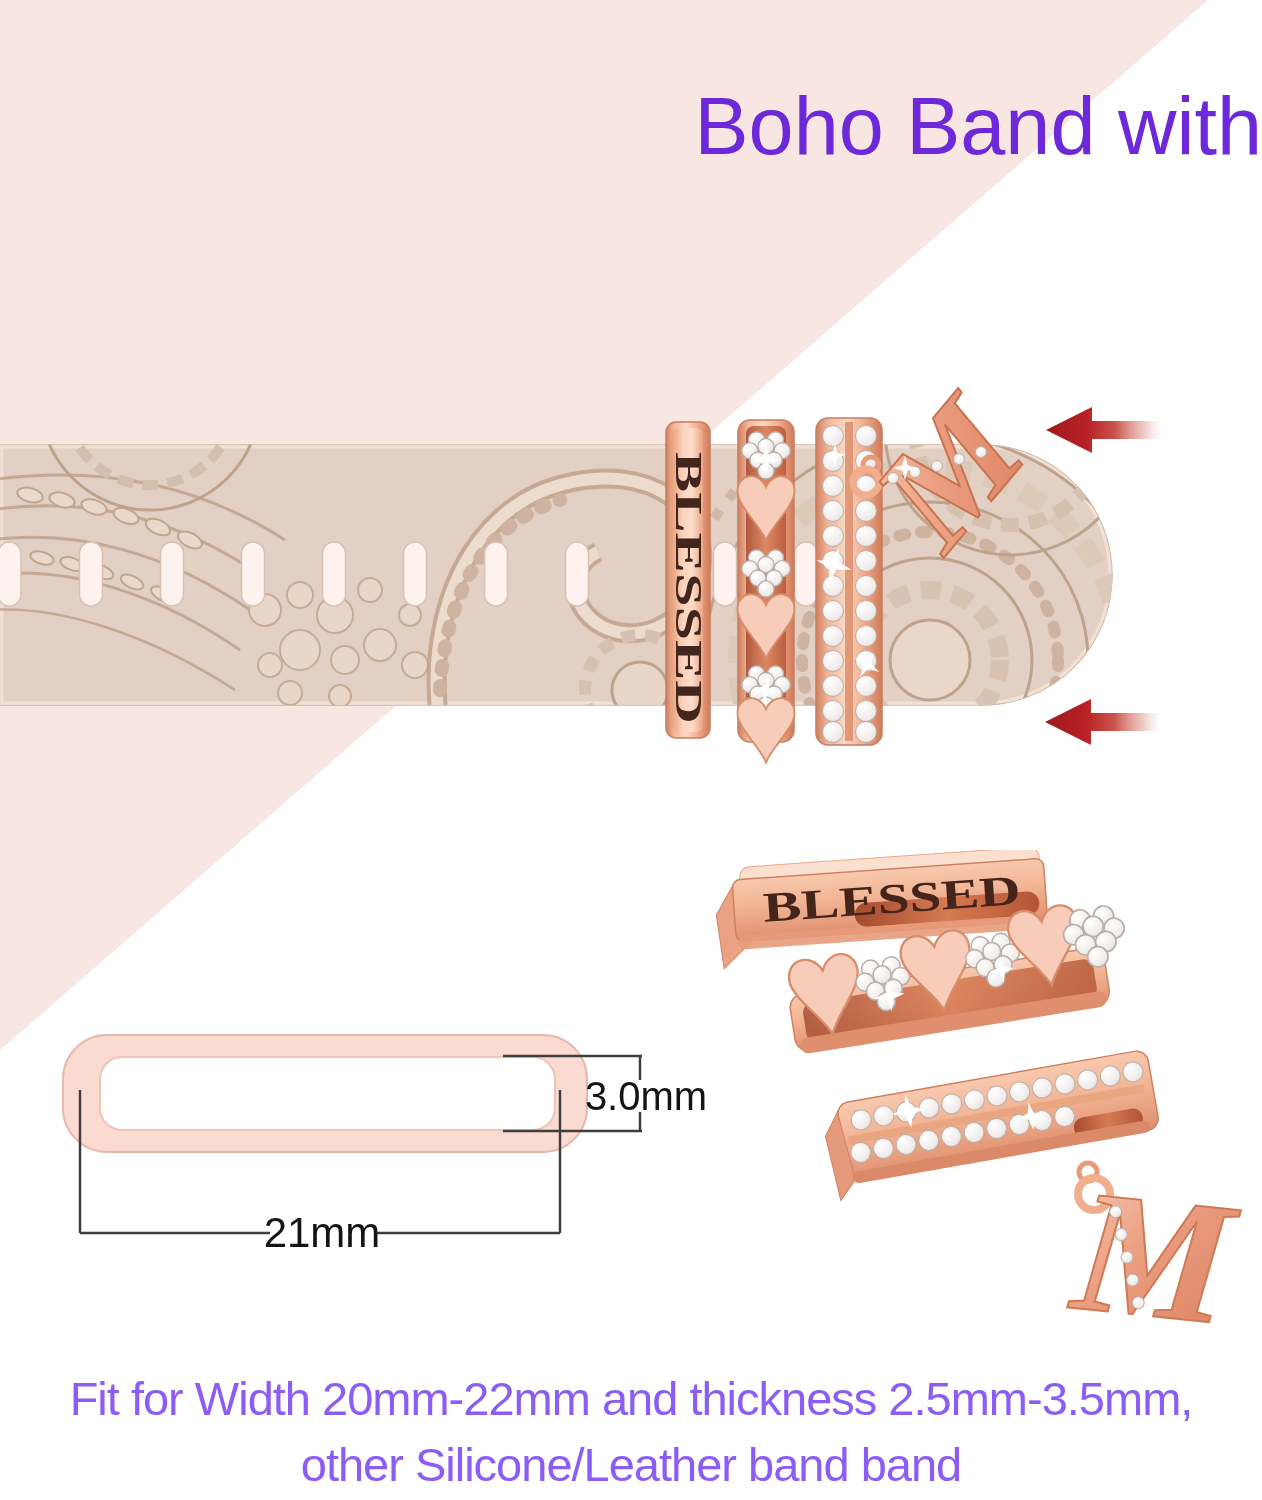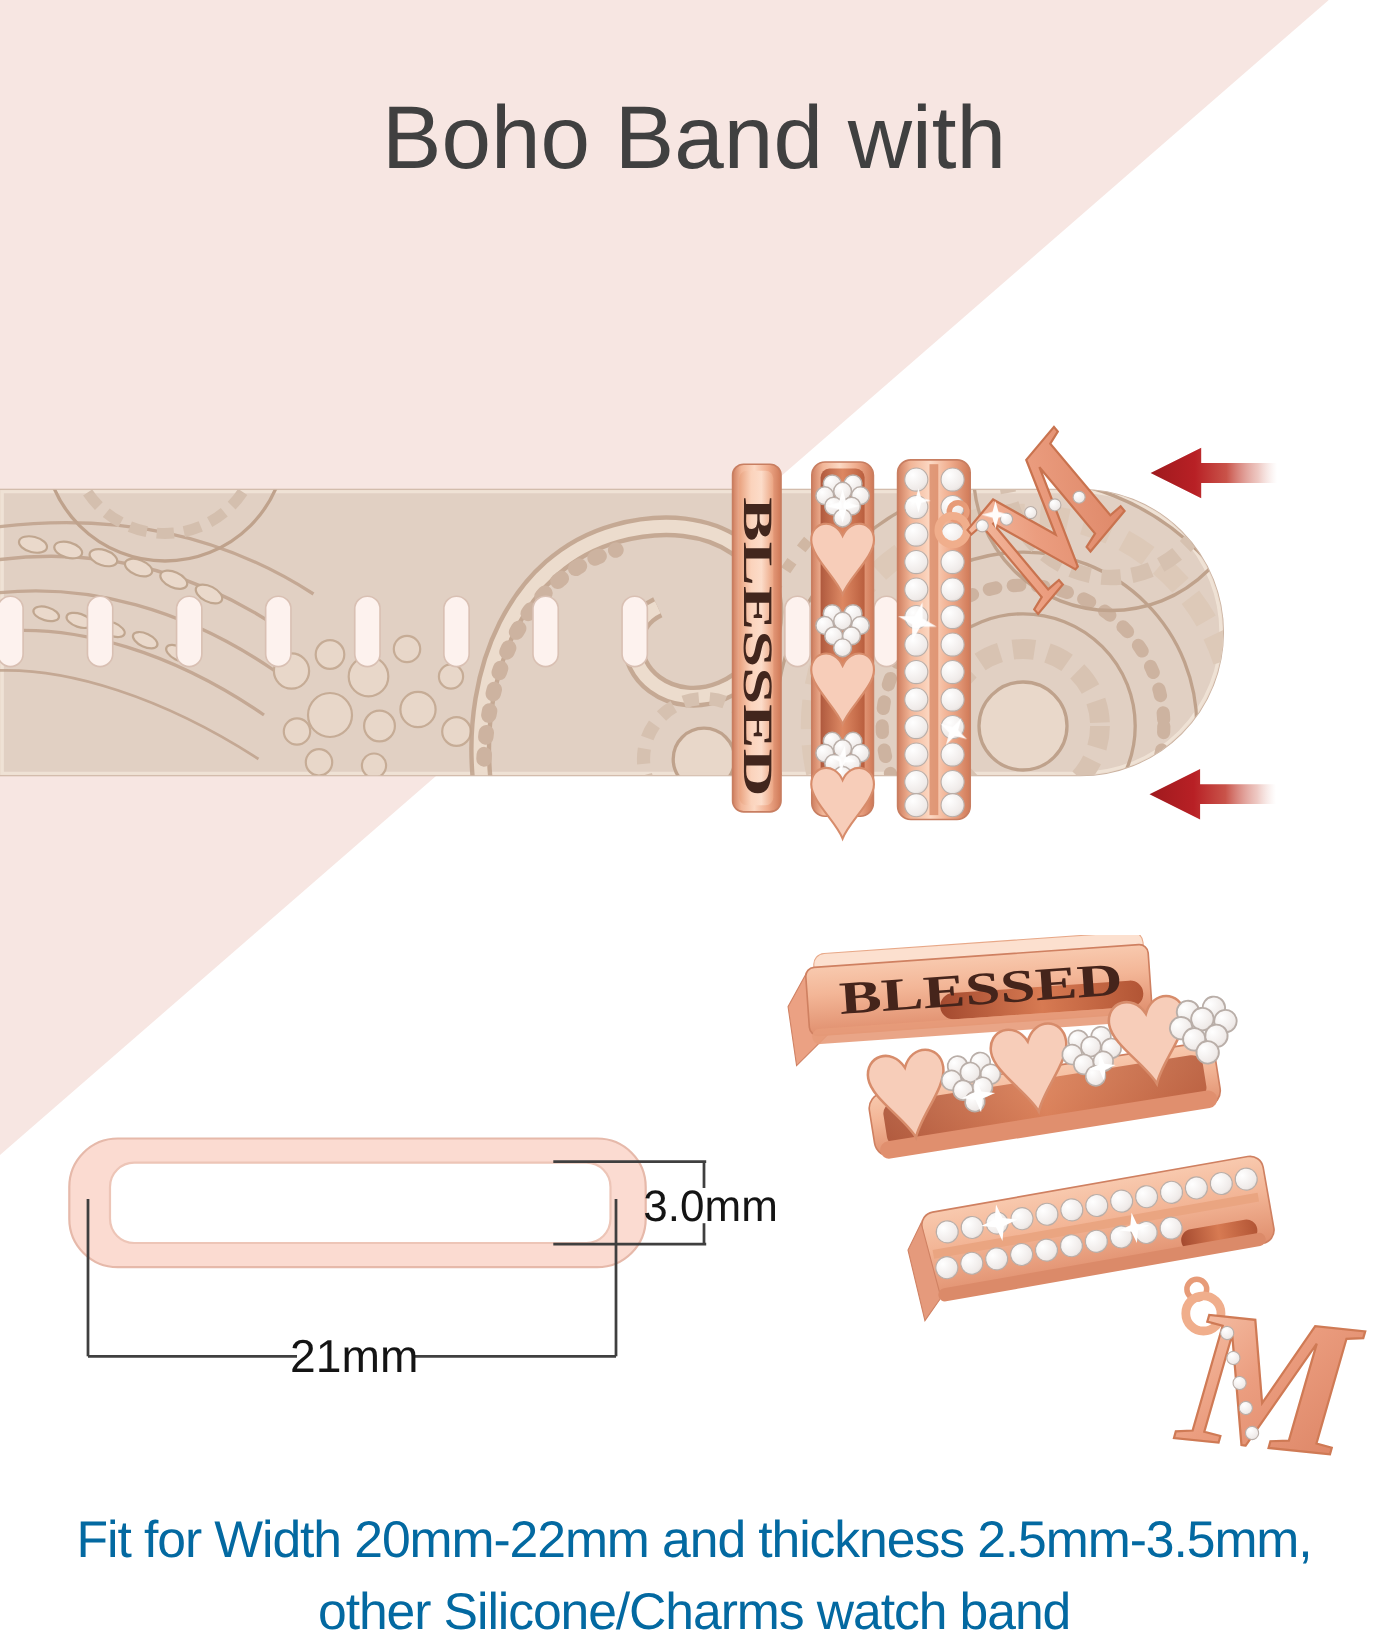--- a/index.html
+++ b/index.html
@@ -1,26 +1,26 @@
 <!DOCTYPE html>
 <html><head>
 <meta charset="utf-8">
 <style>
   html,body{margin:0;padding:0;background:#ffffff;}
   .page{position:relative;width:1262px;height:1500px;background:#ffffff;overflow:hidden;
         font-family:"Liberation Sans", sans-serif;}
   .bg-wedge{position:absolute;left:0;top:0;width:1262px;height:1500px;background:#f7e6e2;
             clip-path:polygon(0 0,1208px 0,0 1050px);}
-  .title{position:absolute;top:74px;left:0;right:0;text-align:center;
-         color:#404040;font-size:81px;line-height:1.30;font-weight:400;letter-spacing:0;}
+  .title{position:absolute;top:74px;left:0;right:0;text-align:right;
+         color:#6d28d9;font-size:81px;line-height:1.30;font-weight:400;letter-spacing:0;}
   .scene{position:absolute;left:0;top:360px;}
   .diagram{position:absolute;left:30px;top:1010px;}
   .charms{position:absolute;left:690px;top:850px;}
   .footer{position:absolute;top:1366px;left:0;right:0;text-align:center;
-          color:#0369a1;font-size:47px;line-height:1.40;letter-spacing:-1px;}
+          color:#8b5cf6;font-size:47px;line-height:1.40;letter-spacing:-1px;}
 </style>
 </head>
 <body>
 
 <div class="page">
 
   <div class="bg-wedge"></div>
 
   <div class="title">
     <div>Boho Band with</div>
@@ -333,16 +333,16 @@
         <circle cx="-34" cy="-20" r="6" fill="url(#crysG)" stroke="#b9aea8"></circle>
         <circle cx="-26" cy="2" r="6" fill="url(#crysG)" stroke="#b9aea8"></circle>
         <circle cx="-18" cy="24" r="6" fill="url(#crysG)" stroke="#b9aea8"></circle>
         <circle cx="-10" cy="46" r="6" fill="url(#crysG)" stroke="#b9aea8"></circle>
       </g>
     </g>
   </svg>
 
   <div class="footer">
     <div>Fit for Width 20mm-22mm and thickness 2.5mm-3.5mm,</div>
-    <div>other Silicone/Charms watch band</div>
+    <div>other Silicone/Leather band band</div>
   </div>
 
 </div>
 
 </body></html>

